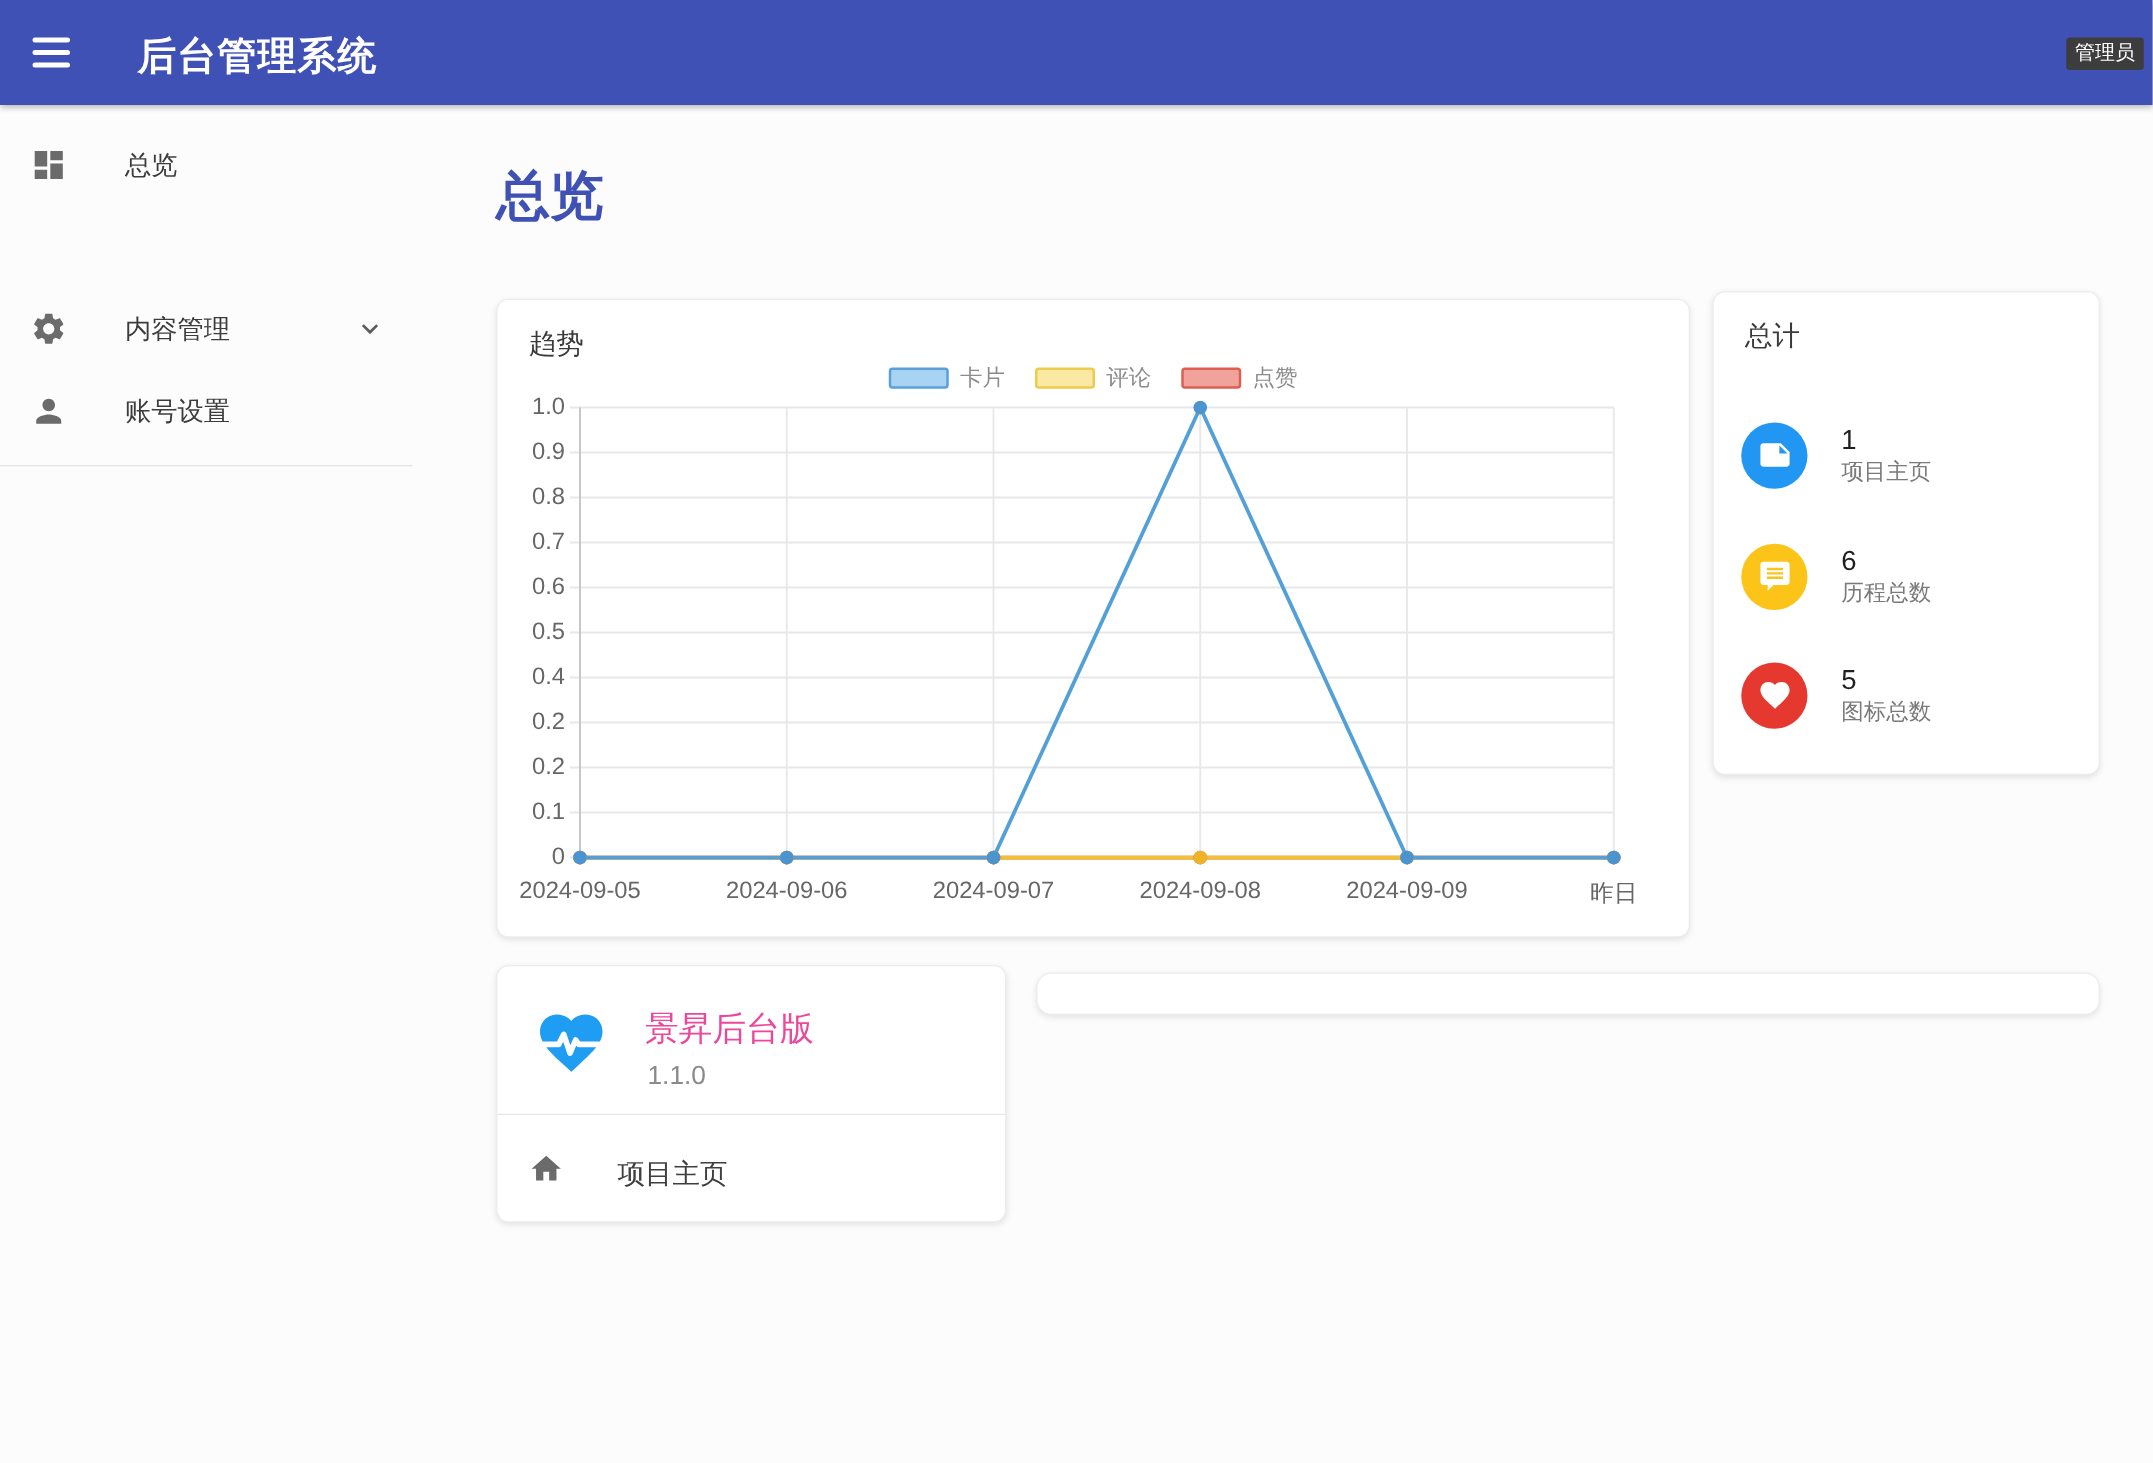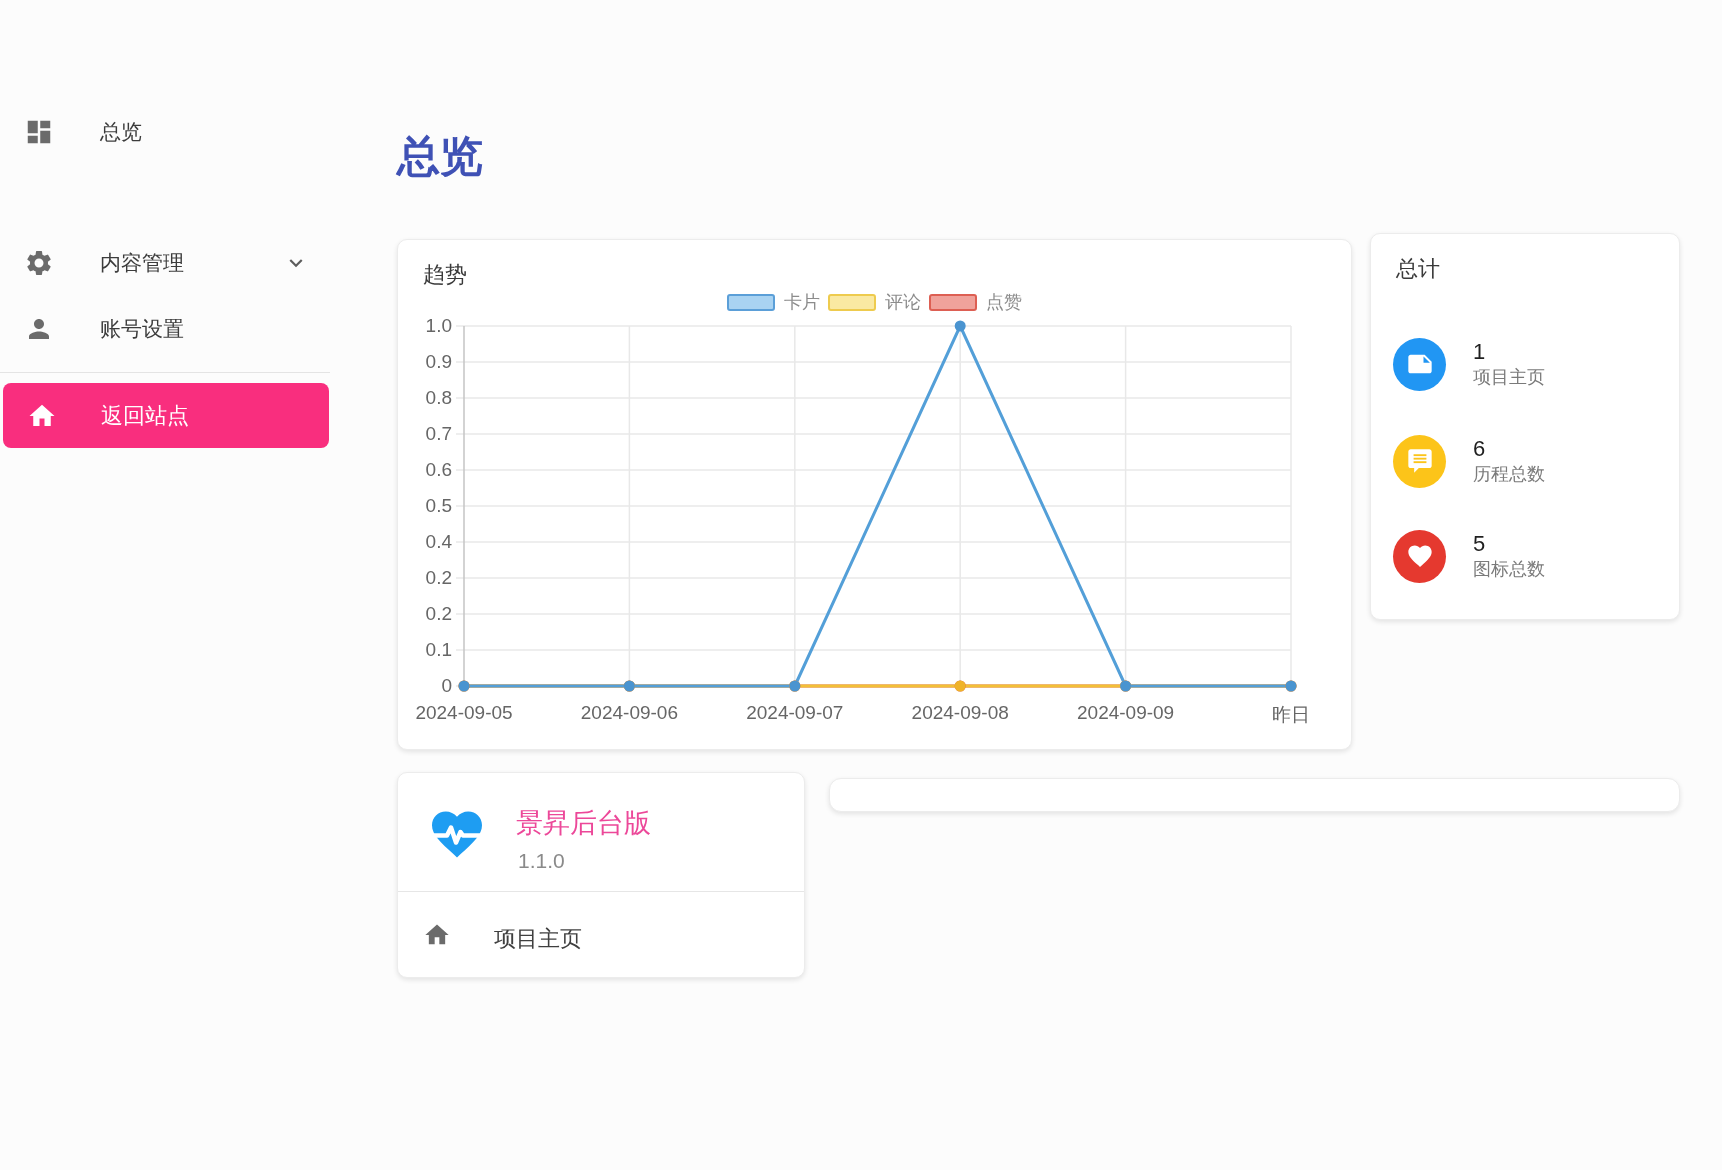--- a/index.html
+++ b/index.html
@@ -45,21 +45,21 @@
 
   
   .page-title { position:absolute; left:397px; top:128px; font-size:43px; font-weight:bold; color:#3f51b5; }
 
   .card { position:absolute; background:#fff; border:1px solid #ececec; border-radius:10px;
           box-shadow:0 2px 5px rgba(0,0,0,.10); }
 
   
   .trend-card { left:397px; top:239px; width:955px; height:511px; }
   .card-heading { position:absolute; left:25px; top:20px; font-size:22px; color:#3a3a3a; }
-  .legend { position:absolute; left:0; top:50px; width:953px; display:flex; justify-content:center; align-items:center; gap:8px; }
+  .legend { position:absolute; left:0; top:50px; width:953px; display:flex; justify-content:center; align-items:center; gap:24px; }
   .legend-item { display:flex; align-items:center; gap:9px; }
   .legend-swatch { width:48px; height:17px; border-radius:3px; border:2px solid transparent; }
   .legend-label { font-size:18px; color:#8c8c8c; }
 
   .plot { position:absolute; left:66px; top:86px; width:827px; height:360px; }
   .plot svg { overflow:visible; display:block; }
   .ytick { position:absolute; left:-60px; width:48px; text-align:right; font-size:19px; color:#666; }
   .xtick { position:absolute; top:376px; transform:translateX(-50%); font-size:19px; color:#666; white-space:nowrap; }
 
   
@@ -83,20 +83,29 @@
   .app-divider { position:absolute; left:0; top:118px; width:406px; height:1px; background:#e6e6e6; }
   .home-row { position:absolute; left:0; top:135px; width:406px; height:56px; cursor:pointer; }
   .home-row .s-icon { position:absolute; left:25px; top:13px; width:28px; height:28px; color:#6b6b6b; }
   .home-row .s-label { position:absolute; left:96px; top:16px; font-size:22px; color:#3f3f3f; }
 </style>
 </head>
 <body>
 
 <div class="screen">
 
+  <header class="appbar">
+    <div class="hamburger">
+        <span></span>
+        <span></span>
+        <span></span>
+      </div>
+    <div class="app-title">后台管理系统</div>
+    <div class="admin-badge">管理员</div>
+  </header>
 
   <nav class="sidebar">
 
     <div class="side-item" style="top:24px">
       <span class="s-icon">
         <svg viewBox="0 0 24 24" fill="currentColor">
             <path d="M3 13h8V3H3v10zm0 8h8v-6H3v6zm10 0h8V11h-8v10zm0-18v6h8V3h-8z"></path>
           </svg>
       </span>
       <span class="s-label">总览</span>
@@ -121,28 +130,20 @@
       <span class="s-icon">
         <svg viewBox="0 0 24 24" fill="currentColor">
             <path d="M12 12c2.21 0 4-1.79 4-4s-1.79-4-4-4-4 1.79-4 4 1.79 4 4 4zm0 2c-2.67 0-8 1.34-8 4v2h16v-2c0-2.66-5.33-4-8-4z"></path>
           </svg>
       </span>
       <span class="s-label">账号设置</span>
     </div>
 
     <div class="side-divider"></div>
 
-    <div class="back-btn">
-      <span class="s-icon">
-        <svg viewBox="0 0 24 24" fill="currentColor">
-            <path d="M10 20v-6h4v6h5v-8h3L12 3 2 12h3v8z"></path>
-          </svg>
-      </span>
-      <span class="s-label">返回站点</span>
-    </div>
 
   </nav>
 
   <h1 class="page-title">总览</h1>
 
   <section class="card trend-card">
     <div class="card-heading">趋势</div>
 
     <div class="legend">
       <div class="legend-item">

